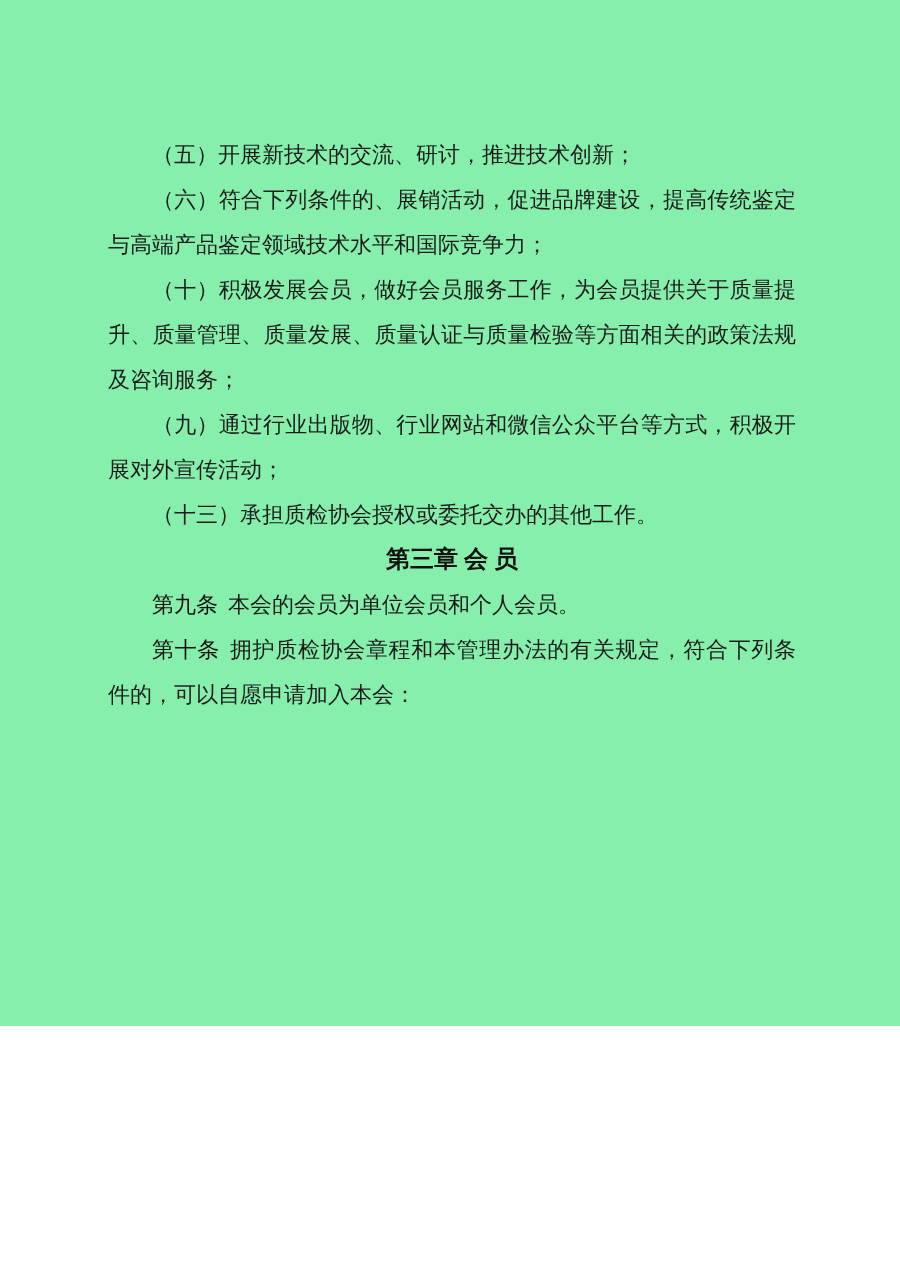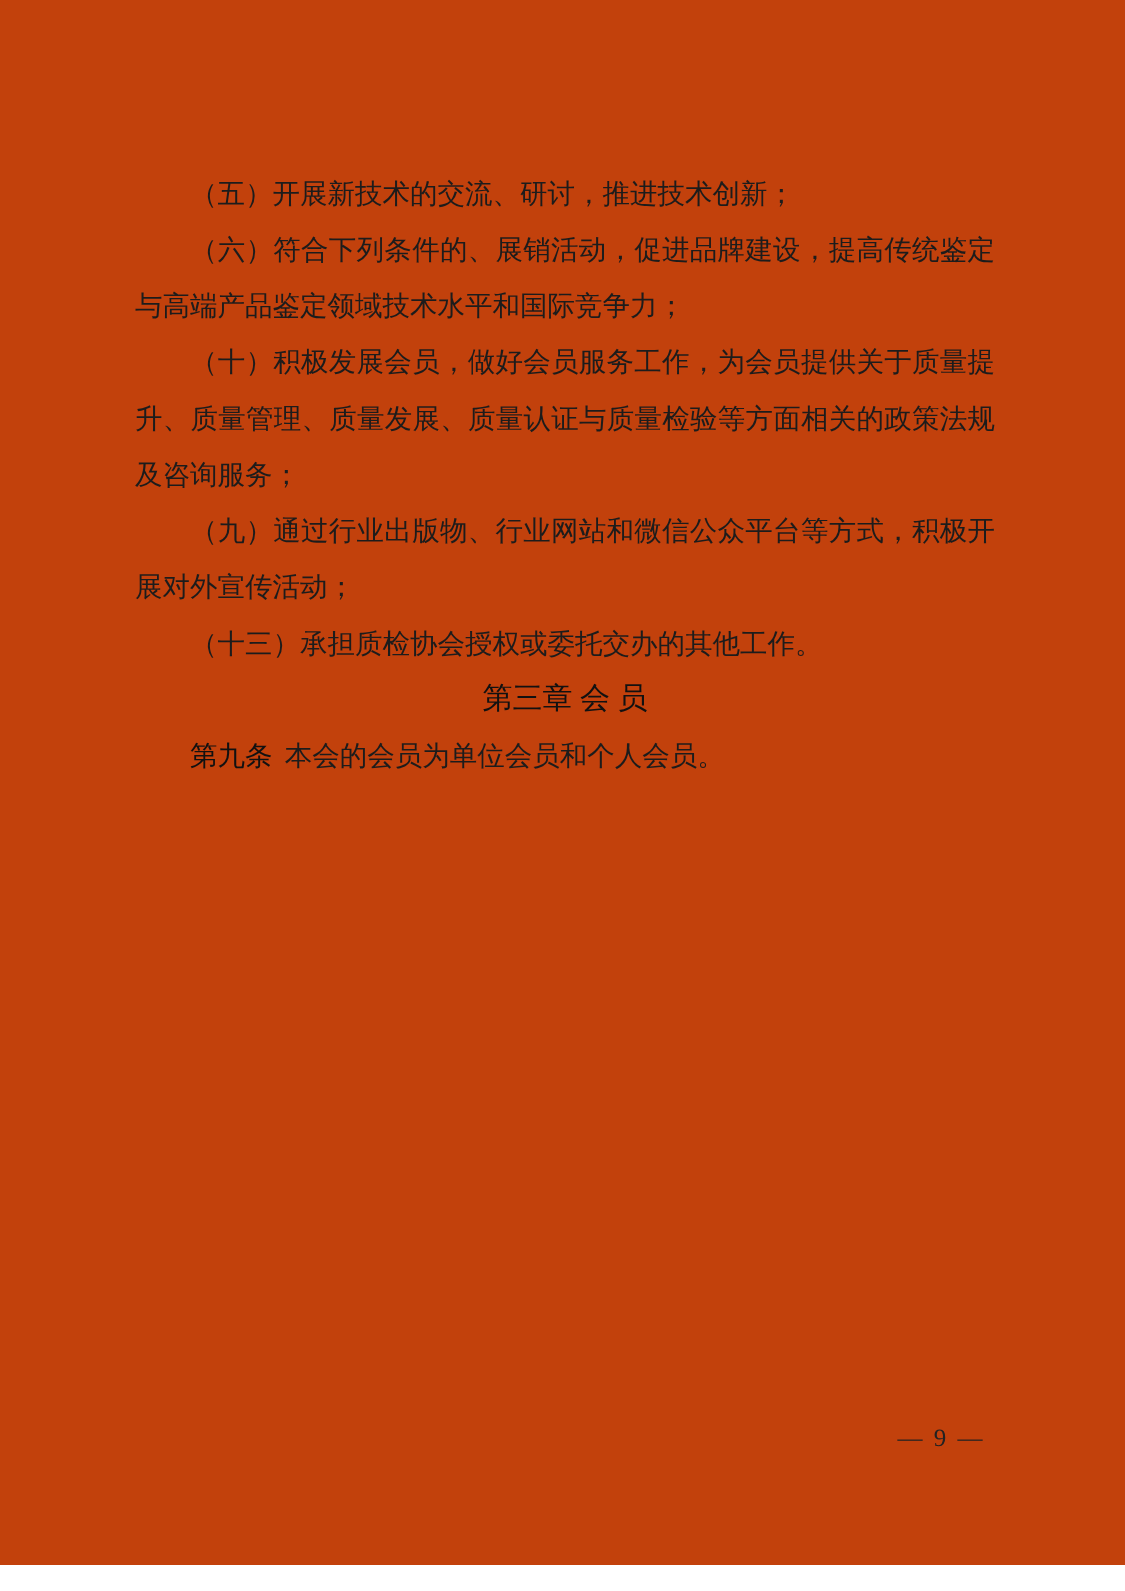--- a/index.html
+++ b/index.html
@@ -4,41 +4,41 @@
 <style>
   * { margin: 0; padding: 0; box-sizing: border-box; }
   html, body {
     width: 900px;
     background: #ffffff;
     font-family: "Liberation Serif", "DejaVu Serif", serif;
   }
   .page {
     position: relative;
     width: 900px;
-    height: 1252px;
-    background: #c2410c;
+    height: 1026px;
+    background: #86efac;
     overflow: hidden;
   }
   .content {
     position: absolute;
     left: 108px;
     top: 132px;
     width: 688px;
     color: #1c1c1c;
     font-size: 22px;
     line-height: 45px;
     text-align: justify;
   }
   .para {
     text-indent: 2em;
   }
   .chapter {
     text-align: center;
     text-indent: 0;
-    font-weight: normal;
+    font-weight: bold;
     font-size: 24px;
     line-height: 45px;
     color: #111111;
   }
   .article-label {
     font-weight: normal;
     margin-right: 0.45em;
     color: #111111;
   }
   .footer {
@@ -56,15 +56,16 @@
 
 <div class="page">
   <div class="content">
     <p class="para">（五）开展新技术的交流、研讨，推进技术创新；</p>
     <p class="para">（六）符合下列条件的、展销活动，促进品牌建设，提高传统鉴定与高端产品鉴定领域技术水平和国际竞争力；</p>
     <p class="para">（十）积极发展会员，做好会员服务工作，为会员提供关于质量提升、质量管理、质量发展、质量认证与质量检验等方面相关的政策法规及咨询服务；</p>
     <p class="para">（九）通过行业出版物、行业网站和微信公众平台等方式，积极开展对外宣传活动；</p>
     <p class="para">（十三）承担质检协会授权或委托交办的其他工作。</p>
     <h2 class="chapter">第三章 会 员</h2>
     <p class="para"><span class="article-label">第九条</span><span>本会的会员为单位会员和个人会员。</span></p>
+    <p class="para"><span class="article-label">第十条</span><span>拥护质检协会章程和本管理办法的有关规定，符合下列条件的，可以自愿申请加入本会：</span></p>
   </div>
   <div class="footer">— 9 —</div>
 </div>
 
 </body></html>

